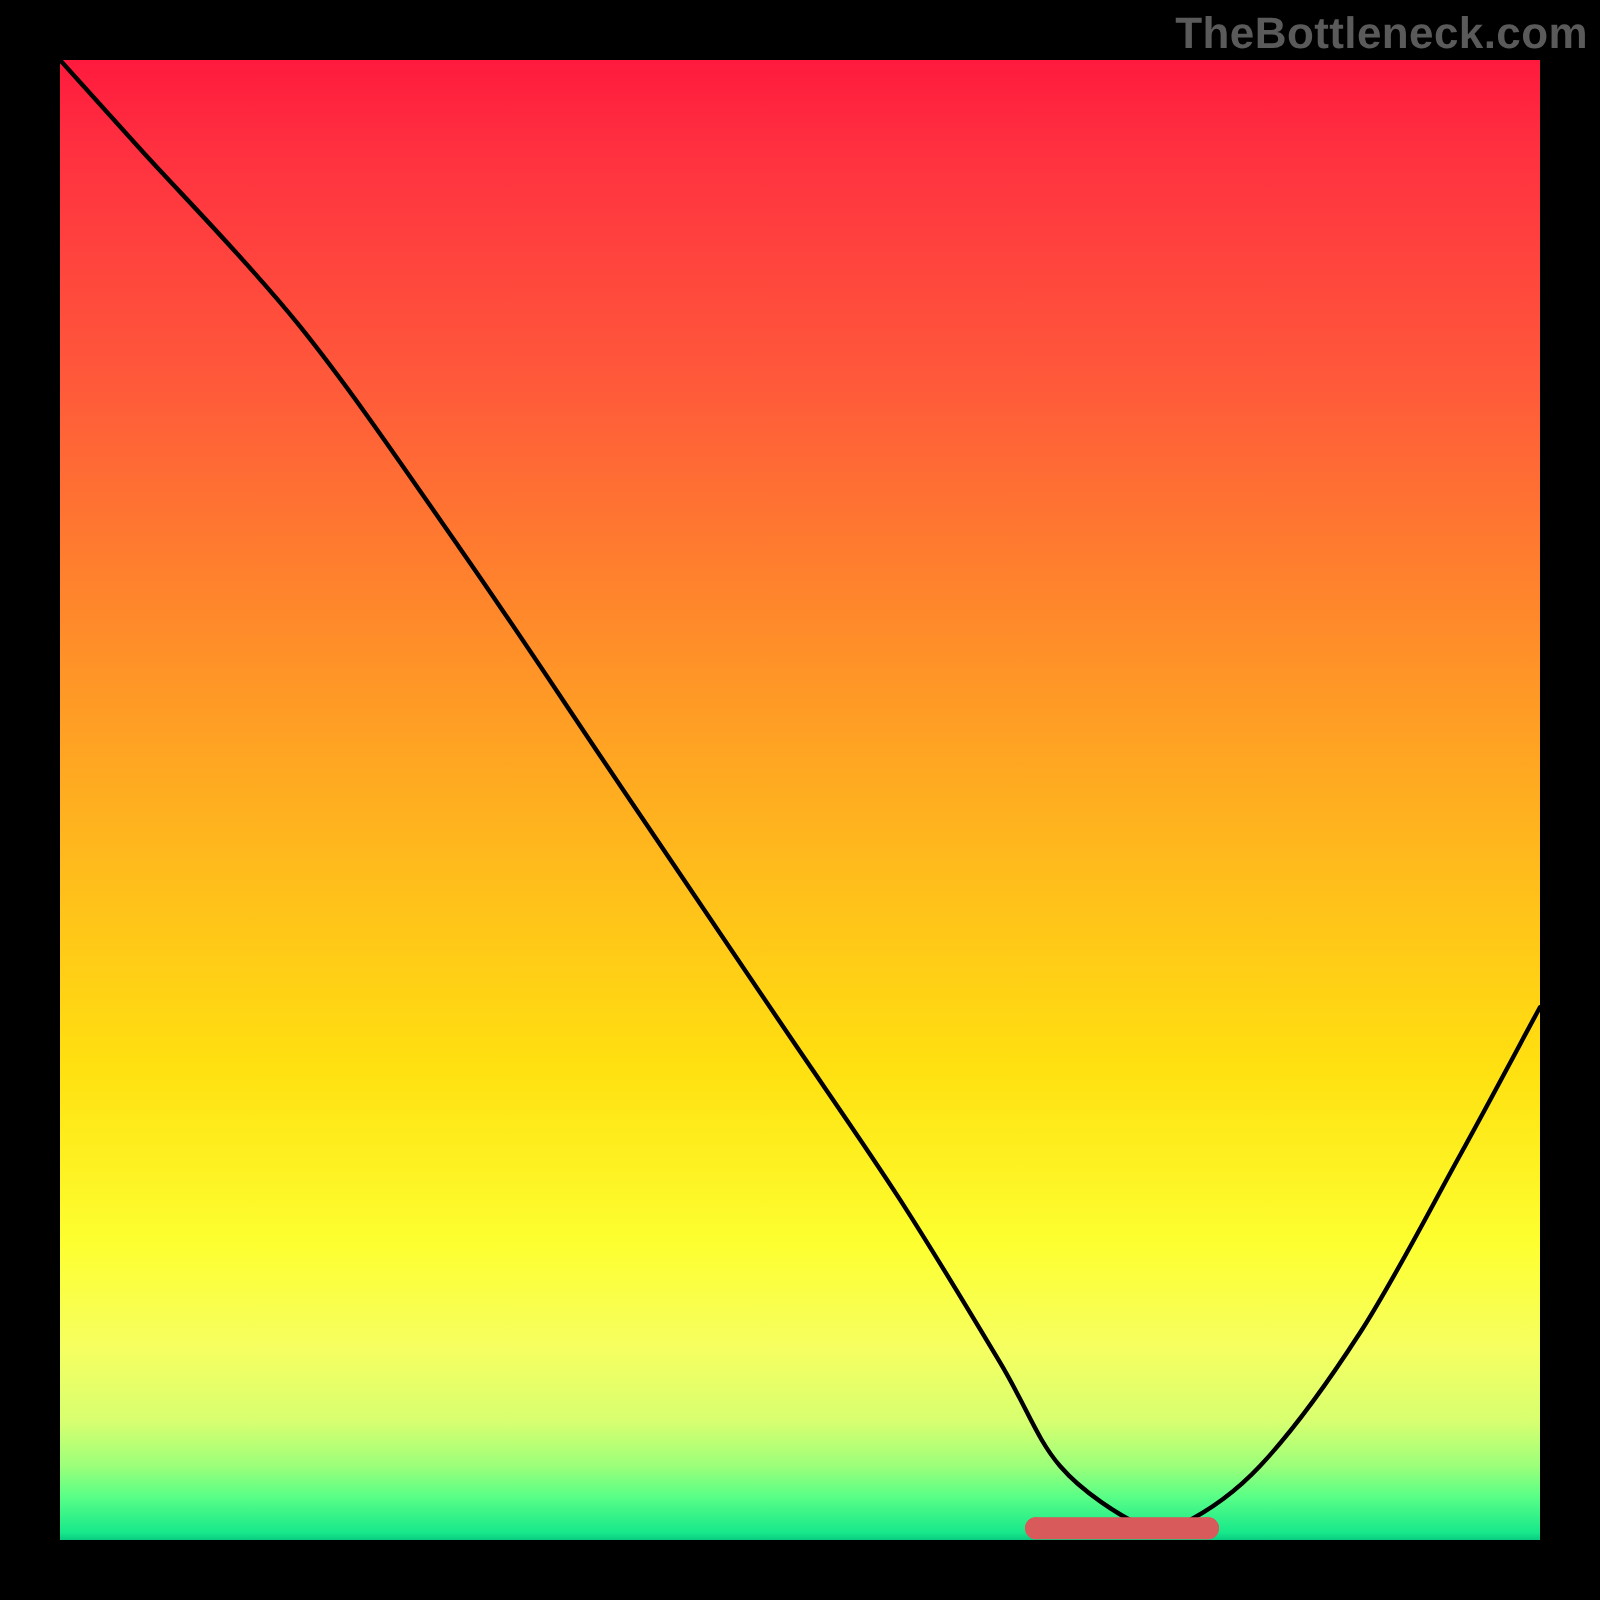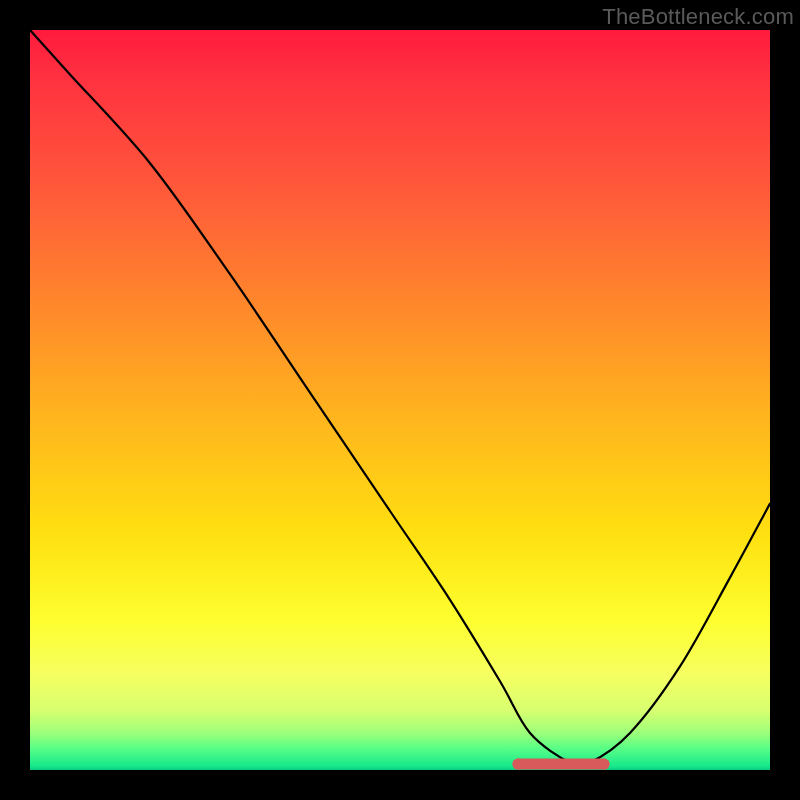--- a/index.html
+++ b/index.html
@@ -14,21 +14,21 @@
       #ffb41e 52%,
       #ffe010 68%,
       #fdff30 80%,
       #f6ff60 87%,
       #d7ff70 92%,
       #9cff7a 95%,
       #5bff86 97%,
       #17e88b 99.5%,
       #0acb80 100%);
   }
-  .wm{position:absolute;right:6px;top:4px;color:#5a5a5a;font-size:22px;font-weight:400;letter-spacing:.2px}
+  .wm{position:absolute;right:6px;top:4px;color:#5a5a5a;font-size:22px;font-weight:700;letter-spacing:.2px}
   svg.curve{position:absolute;left:0;top:0}
 </style>
 </head>
 <body>
 
 <div class="frame">
   <div class="wm">TheBottleneck.com</div>
   <div class="plot">
     <div class="grad"></div>
     <svg class="curve" width="740" height="740" viewBox="0 0 740 740">

